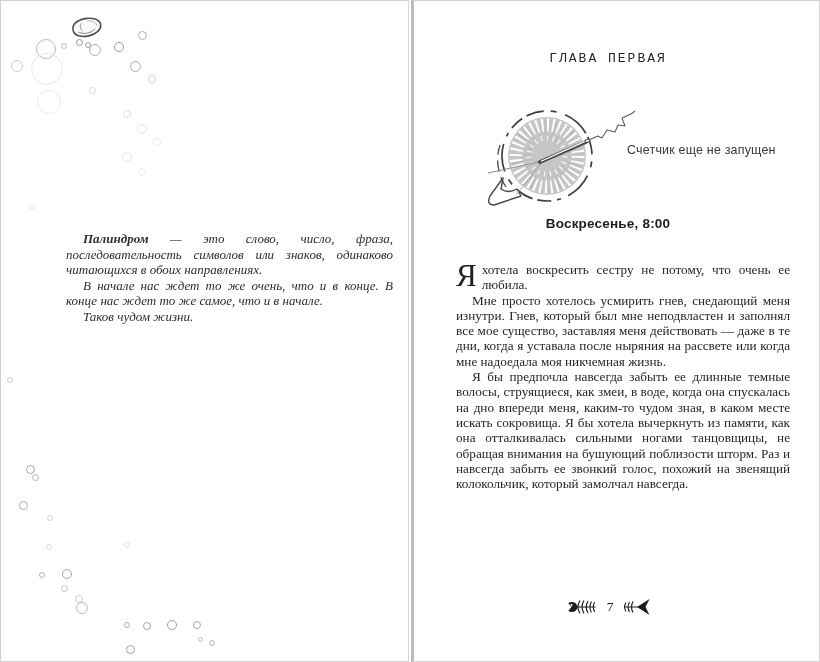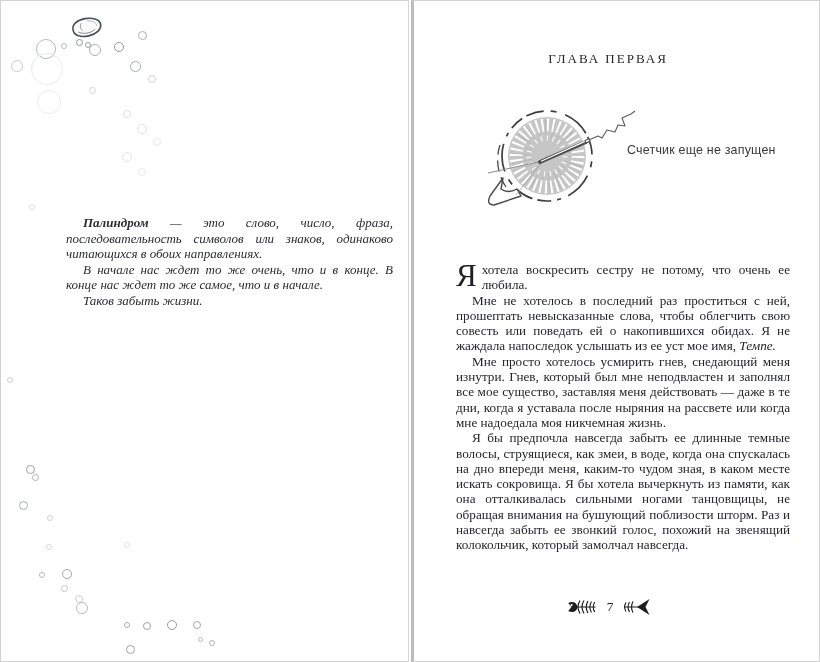--- a/index.html
+++ b/index.html
@@ -11,31 +11,31 @@
   .page--left{
     left:0;width:409px;height:662px;
     border:1px solid #d2d2d2;border-right:1px solid #d6d6d6;
   }
   .page--right{
     left:411px;width:409px;height:662px;
     border:1px solid #d2d2d2;border-left:3px solid #bcbcbc;
   }
   
   .epigraph{
-    position:absolute;left:65px;top:214px;width:327px;
+    position:absolute;left:65px;top:230px;width:327px;
     font-style:italic;font-size:13px;line-height:15.5px;color:#2b2d33;
     text-align:justify;
   }
   .epigraph p{margin:0;text-indent:17px;}
   .epigraph .lead{font-weight:bold;}
   .bubble{position:absolute;border-radius:50%;background:transparent;}
   
   .rp-center{position:absolute;left:0;width:388px;text-align:center;}
   .chapter-label{
-    top:50px;font-family:Liberation Serif, serif;font-size:13px;letter-spacing:2px;
+    top:50px;font-family:Liberation Mono, monospace;font-size:13px;letter-spacing:2px;
     color:#26262a;
   }
   .chapter-title{
     top:74px;font-family:"Liberation Sans",sans-serif;font-weight:bold;font-size:15px;
     letter-spacing:3.5px;color:#151517;
   }
   .figure-watch{position:absolute;left:72px;top:106px;width:150px;height:104px;}
   .watch-caption{
     position:absolute;left:213px;top:141px;
     font-family:"Liberation Sans",sans-serif;font-size:13px;color:#3a3a3c;
@@ -111,21 +111,21 @@
   <svg class="blob" width="34" height="27" viewBox="0 0 34 27">
     <path d="M3,14 C2,8 8,4 16,3.5 C24,3 31,6 31,11 C31,16 26,20 18,21 C10,22 4,19.5 3,14 Z" fill="#fbfbfc" stroke="#4a4f54" stroke-width="1.6"></path>
     <path d="M8,16 C12,19 20,19 25,15" fill="none" stroke="#7a7f84" stroke-width="0.9"></path>
     <path d="M12,7.5 C10,9.5 10,13 12.5,15.5" fill="none" stroke="#8a8f94" stroke-width="0.8"></path>
     <path d="M18,6 C23,6 27,8.5 27,12" fill="none" stroke="#9aa0a5" stroke-width="0.7"></path>
   </svg>
 
   <div class="epigraph">
     <p><span class="lead">Палиндром</span><span> — это слово, число, фраза, последовательность символов или знаков, одинаково читающихся в обоих направлениях.</span></p>
     <p><span class="lead"></span><span>В начале нас ждет то же очень, что и в конце. В конце нас ждет то же самое, что и в начале.</span></p>
-    <p><span class="lead"></span><span>Таков забыть жизни.</span></p>
+    <p><span class="lead"></span><span>Таков чудом жизни.</span></p>
   </div>
 </div>
 
 <div class="page page--right">
 
   <div class="rp-center chapter-label">ГЛАВА ПЕРВАЯ</div>
 
 
   <svg class="figure-watch" viewBox="0 0 150 104">
 
@@ -145,24 +145,24 @@
     <line x1="61" y1="49" x2="30" y2="88" stroke="#9a9a9a" stroke-width="0.8"></line>
     <line x1="54" y1="55" x2="100" y2="35" stroke="#4c4c4c" stroke-width="4" stroke-linecap="round"></line>
     <line x1="55" y1="54.2" x2="99" y2="34.4" stroke="#ffffff" stroke-width="1.2"></line>
     <ellipse cx="101.5" cy="33.8" rx="2.6" ry="1.4" fill="#ffffff" stroke="#4c4c4c" stroke-width="1" transform="rotate(-24 101.5 33.8)"></ellipse>
 
     <polyline points="104,32.6 112,29 116,31 121,23 129,25 132,18 139,19 136,11 145,7 149,4" fill="none" stroke="#5c5c5c" stroke-width="1.1" stroke-linejoin="round"></polyline>
   </svg>
 
   <div class="watch-caption">Счетчик еще не запущен</div>
 
+  <div class="rp-center section-heading">Воскресенье, 8:00</div>
 
   <div class="body-text">
     <p class="first"><span class="dropcap">Я</span><span>хотела воскресить сестру не потому, что очень ее любила.</span></p>
-    <p><span>Мне не хотелось в последний раз проститься с ней, прошептать невысказанные слова, чтобы облегчить свою совесть или поведать ей о накопившихся обидах. Я не жаждала напоследок услышать из ее уст мое имя, </span><span class="emph">Темпе.</span></p>
     <p><span>Мне просто хотелось усмирить гнев, снедающий меня изнутри. Гнев, который был мне неподвластен и заполнял все мое существо, заставляя меня действовать — даже в те дни, когда я уставала после ныряния на рассвете или когда мне надоедала моя никчемная жизнь.</span></p>
     <p><span>Я бы предпочла навсегда забыть ее длинные темные волосы, струящиеся, как змеи, в воде, когда она спускалась на дно впереди меня, каким-то чудом зная, в каком месте искать сокровища. Я бы хотела вычеркнуть из памяти, как она отталкивалась сильными ногами танцовщицы, не обращая внимания на бушующий поблизости шторм. Раз и навсегда забыть ее звонкий голос, похожий на звенящий колокольчик, который замолчал навсегда.</span></p>
   </div>
 
   <div class="footer-ornament">
     <svg width="30" height="18" viewBox="0 0 30 18">
       <path d="M11.5,9 C11,4.5 6.5,2.5 2.2,5 L5.5,9 L2.2,13 C6.5,15.5 11,13.5 11.5,9 Z" fill="#1d1d1d"></path>
       <circle cx="5.6" cy="7" r="1.1" fill="#ffffff"></circle>
       <line x1="11" y1="9" x2="29.5" y2="9" stroke="#1d1d1d" stroke-width="1"></line>
       <path d="M14,2.5 Q10,9 14,15.5" fill="none" stroke="#1d1d1d" stroke-width="1.2"></path>

